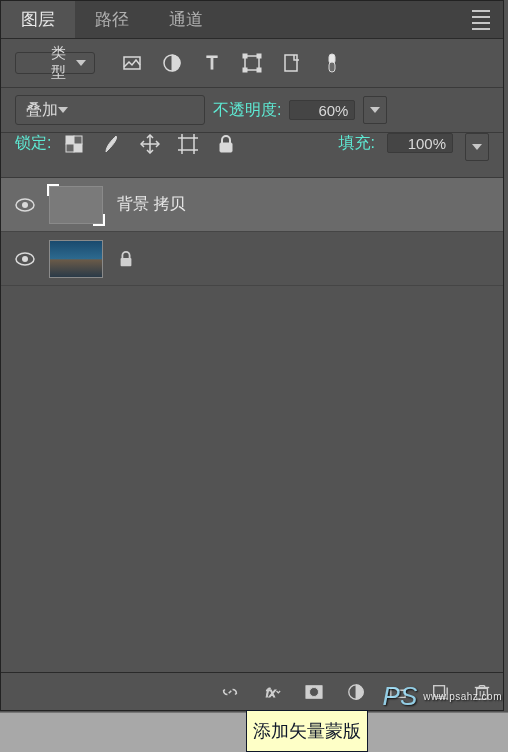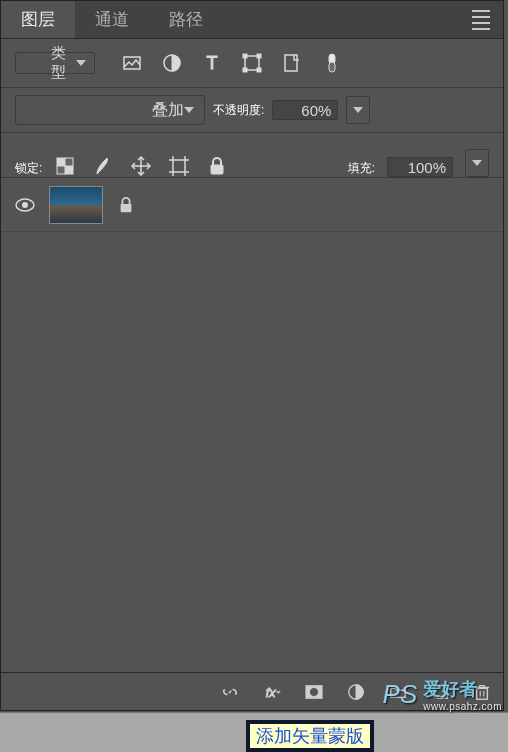--- a/index.html
+++ b/index.html
@@ -12,59 +12,59 @@
 .menu-lines{display:flex;flex-direction:column;gap:4px}
 .menu-lines span{width:18px;height:2px;background:#c8c8c8;display:block}
 .filter-row{height:48px;display:flex;align-items:center;padding:0 14px;gap:8px}
 .divider{height:1px;background:#3a3a3a}
 .type-btn{height:22px;background:#535353;border:1px solid #3a3a3a;border-radius:3px;display:flex;align-items:center;padding:0 8px 0 10px;gap:10px;color:#d9d9d9;font-size:15px}
 .chev{width:0;height:0;border-left:5px solid transparent;border-right:5px solid transparent;border-top:6px solid #c8c8c8}
 .icon{width:22px;height:22px;display:flex;align-items:center;justify-content:center;color:#d9d9d9}
 .icon svg{width:20px;height:20px;fill:#d9d9d9;stroke:#d9d9d9}
 .filter-icons{display:flex;gap:18px;margin-left:18px}
 .blend-row{height:44px;display:flex;align-items:center;padding:0 14px;gap:8px}
-.blend-select{height:30px;width:190px;background:#535353;border:1px solid #3a3a3a;border-radius:3px;display:flex;align-items:center;justify-content:flex-end;padding:8px 10px;color:#d9d9d9;font-size:16px}
-.lbl{color:#ffffff;font-size:12px}
+.blend-select{height:30px;width:190px;background:#535353;border:1px solid #3a3a3a;border-radius:3px;display:flex;align-items:center;justify-content:flex-start;padding:8px 10px;color:#d9d9d9;font-size:16px}
+.lbl{color:#5eead4;font-size:16px}
 .val-box{height:20px;width:66px;background:#454545;border:1px solid #3a3a3a;border-radius:2px;display:flex;align-items:center;justify-content:flex-end;padding:0 6px;color:#d9d9d9;font-size:15px}
 .chev-btn{width:24px;height:28px;border:1px solid #3a3a3a;background:#535353;border-radius:2px;display:flex;align-items:center;justify-content:center}
-.lock-row{height:44px;display:flex;align-items:flex-end;padding:0 14px;gap:12px}
+.lock-row{height:44px;display:flex;align-items:flex-start;padding:0 14px;gap:12px}
 .lock-icons{display:flex;gap:16px}
 .layers{flex:1;overflow:auto}
 .layer{height:54px;display:flex;align-items:center;padding:0 14px;gap:14px;border-bottom:1px solid #454545}
 .layer.sel{background:#6a6a6a}
 .eye{width:20px;height:20px;display:flex;align-items:center;justify-content:center}
 .thumb{width:54px;height:38px;border:1px solid #8a8a8a;background:#7a7a7a;position:relative}
 .thumb .corners{position:absolute;inset:-3px;pointer-events:none}
 .corners::before,.corners::after{content:"";position:absolute;width:10px;height:10px;border:2px solid #fff}
 .corners::before{top:0;left:0;border-right:none;border-bottom:none}
 .corners::after{bottom:0;right:0;border-left:none;border-top:none}
 .thumb-img{width:100%;height:100%;background:linear-gradient(to bottom,#1a4a6e 0%,#2d6a8f 50%,#6a5a48 52%,#2a3a48 100%)}
 .layer-name{color:#e8e8e8;font-size:16px;flex:1}
 .footer{height:38px;border-top:1px solid #2a2a2a;display:flex;align-items:center;justify-content:flex-end;padding:0 12px;gap:22px;background:#535353}
 .ficon{width:20px;height:20px;display:flex;align-items:center;justify-content:flex-end;color:#cfcfcf}
 .ficon svg{width:18px;height:18px;fill:#cfcfcf;stroke:#cfcfcf}
 .ficon.sel svg rect{fill:#cfcfcf}
-.tooltip{position:absolute;bottom:0;left:246px;background:#feffc7;border:4px solid #0f172a;padding:0 6px;font-size:18px;color:#1d4ed8}
+.tooltip{position:absolute;bottom:0;left:246px;background:#feffc7;border:1px solid #0f172a;padding:8px 6px;font-size:18px;color:#0f172a}
 .watermark{position:absolute;right:6px;bottom:40px;display:flex;align-items:center;gap:6px;opacity:.85}
 .watermark .ps{font-family:Arial;font-weight:normal;font-size:26px;color:#a0e4ff;font-style:italic;text-shadow:1px 1px 2px #000}
 .watermark .zh{writing-mode:horizontal-tb;color:#7fd4ef;font-size:18px;font-weight:bold;text-shadow:1px 1px 2px #000}
 .watermark .url{color:#fff;font-size:10px;letter-spacing:.5px;text-shadow:1px 1px 2px #000}
 .lk{width:18px;height:18px}
 .extra-bar{position:absolute;bottom:0;left:0;width:508px;height:40px;background:#a8a8a8;border-top:1px solid #777}
 </style>
 </head>
 <body>
 
 <div class="extra-bar"></div>
 
 <div class="panel">
   <div class="tabs">
     <div class="tab active">图层</div>
+    <div class="tab">路径</div>
     <div class="tab">通道</div>
-    <div class="tab">路径</div>
     <div class="menu-btn">
       <div class="menu-lines">
           <span></span>
           <span></span>
           <span></span>
           <span></span>
         </div>
     </div>
   </div>
 
@@ -185,20 +185,32 @@
     <div class="val-box">
         <span>100%</span>
       </div>
     <div class="chev-btn">
         <span class="chev"></span>
       </div>
   </div>
   <div class="divider"></div>
 
   <div class="layers">
+    <div class="layer sel">
+      <div class="eye">
+          <svg viewBox="0 0 20 20">
+            <ellipse cx="10" cy="10" rx="9" ry="6" fill="none" stroke="#d9d9d9" stroke-width="1.5"></ellipse>
+            <circle cx="10" cy="10" r="3" fill="#d9d9d9"></circle>
+          </svg>
+        </div>
+      <div class="thumb">
+          <div class="corners"></div>
+        </div>
+      <span class="layer-name">背景 拷贝</span>
+    </div>
     <div class="layer">
       <div class="eye">
           <svg viewBox="0 0 20 20">
             <ellipse cx="10" cy="10" rx="9" ry="6" fill="none" stroke="#d9d9d9" stroke-width="1.5"></ellipse>
             <circle cx="10" cy="10" r="3" fill="#d9d9d9"></circle>
           </svg>
         </div>
       <div class="thumb">
           <div class="thumb-img"></div>
         </div>
@@ -254,18 +266,17 @@
           <line x1="13" y1="5" x2="13" y2="3" stroke-width="1.5"></line>
           <line x1="7" y1="3" x2="13" y2="3" stroke-width="1.5"></line>
         </svg>
       </div>
   </div>
 </div>
 
 <div class="watermark">
   <span class="ps">PS</span>
   <div>
-    <div class="zh">爱好者</div>
     <div class="url">www.psahz.com</div>
   </div>
 </div>
 
 <div class="tooltip">添加矢量蒙版</div>
 
 </body></html>

